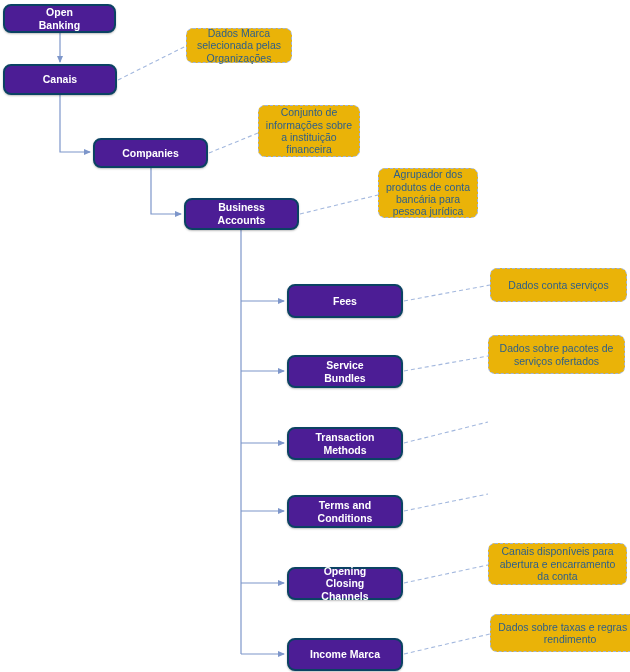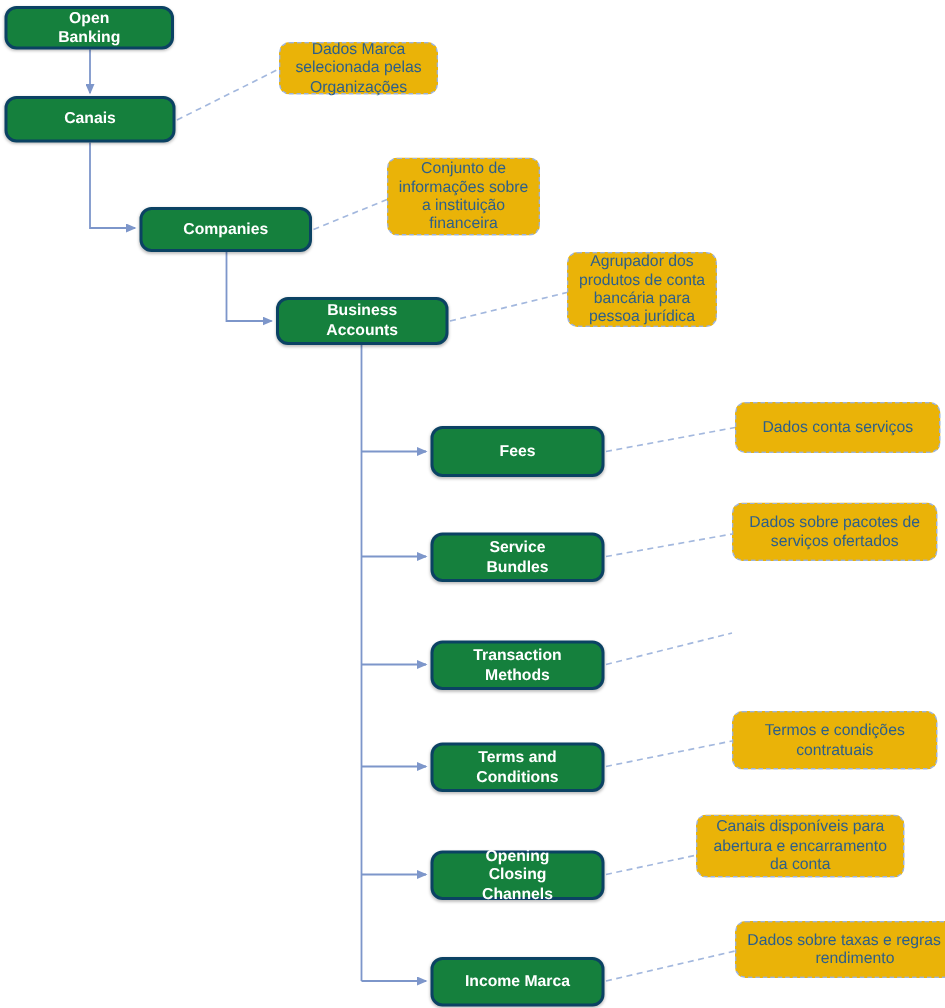--- a/index.html
+++ b/index.html
@@ -17,21 +17,21 @@
   .connector-layer {
     position: absolute;
     left: 0; top: 0;
     width: 630px; height: 672px;
     z-index: 0;
   }
 
   .node {
     position: absolute;
     z-index: 1;
-    background: #15803d;
+    background: #4c1d95;
     border: 2px solid #0b4263;
     border-radius: 8px;
     color: #ffffff;
     font-weight: bold;
     font-size: 10.5px;
     line-height: 1.2;
     display: flex;
     align-items: center;
     justify-content: center;
     text-align: center;
@@ -69,21 +69,21 @@
   #n-income-rate             { left: 287px; top: 638px; width: 116px; height: 33px; }
 
   
   #a-brand                   { left: 186px; top: 28px;  width: 106px; height: 35px; }
   #a-companies               { left: 258px; top: 105px; width: 102px; height: 52px; }
   #a-business-accounts       { left: 378px; top: 168px; width: 100px; height: 50px; }
   #a-fees                    { left: 490px; top: 268px; width: 137px; height: 34px; }
   #a-service-bundles         { left: 488px; top: 335px; width: 137px; height: 39px; }
   #a-transaction-methods     { left: 488px; top: 404px; width: 137px; height: 36px; }
   #a-terms-and-conditions    { left: 488px; top: 474px; width: 137px; height: 39px; }
-  #a-opening-closing-channels{ left: 464px; top: 543px; width: 139px; height: 42px; }
+  #a-opening-closing-channels{ left: 488px; top: 543px; width: 139px; height: 42px; }
   #a-income-rate             { left: 490px; top: 614px; width: 160px; height: 38px; }
 
   .tree-edge { stroke: #7d96ca; stroke-width: 1.2; fill: none; }
   .note-edge { stroke: #a3b8de; stroke-width: 1.1; fill: none; stroke-dasharray: 4 3; }
 </style>
 </head>
 <body>
 
 <div class="canvas">
 
@@ -155,23 +155,20 @@
   </div>
   <div class="annotation" id="a-business-accounts">
     <span>Agrupador dos produtos de conta bancária para pessoa jurídica</span>
   </div>
   <div class="annotation" id="a-fees">
     <span>Dados conta serviços</span>
   </div>
   <div class="annotation" id="a-service-bundles">
     <span>Dados sobre pacotes de serviços ofertados</span>
   </div>
-  <div class="annotation" id="a-terms-and-conditions">
-    <span>Termos e condições contratuais</span>
-  </div>
   <div class="annotation" id="a-opening-closing-channels">
     <span>Canais disponíveis para abertura e encarramento da conta</span>
   </div>
   <div class="annotation" id="a-income-rate">
     <span>Dados sobre taxas e regras de rendimento</span>
   </div>
 
 </div>
 
 </body></html>

